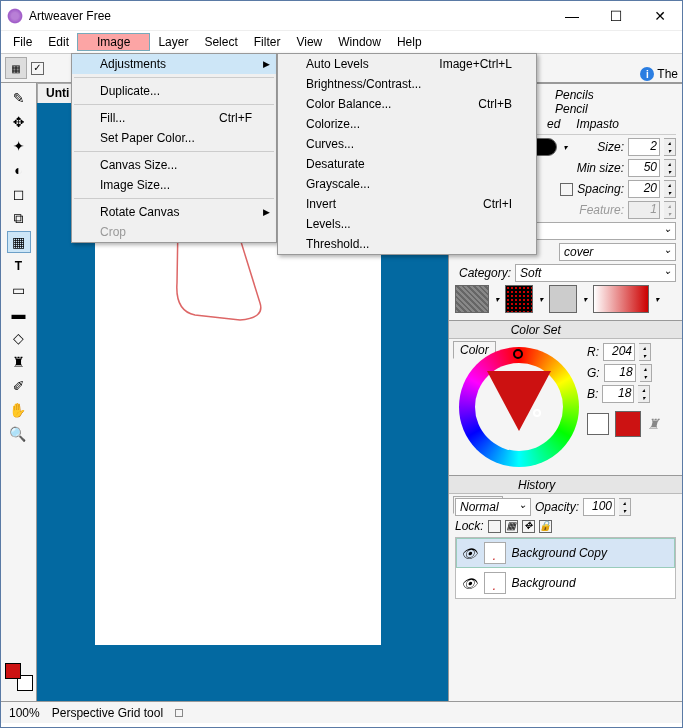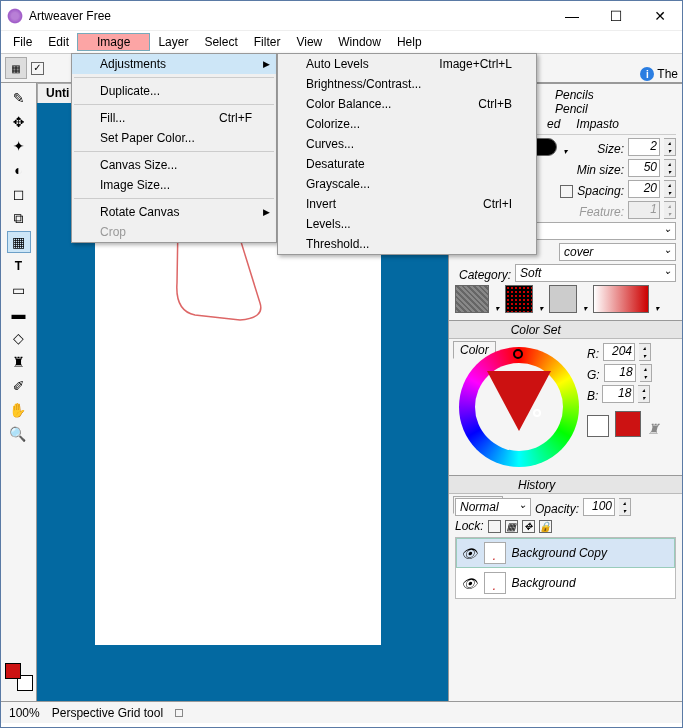--- a/index.html
+++ b/index.html
@@ -40,21 +40,21 @@
   .canvas { position: absolute; top: 20px; left: 58px; width: 286px; height: 542px; background: #fff; }
   .canvas svg { width: 100%; height: 100%; }
   
   
   .right { width: 234px; background: #f5f5f5; border-left: 1px solid #999; display: flex; flex-direction: column; }
   .panel { border-top: 1px solid #999; font-style: italic; }
   .panel-header { height: 18px; background: #e5e5e5; border-bottom: 1px solid #bbb; display: flex; align-items: center; padding: 0 4px; gap: 8px; }
   .panel-header .tab { padding: 1px 6px; border: 1px solid transparent; }
   .panel-header .tab.active { background: #f5f5f5; border: 1px solid #aaa; border-bottom-color: #f5f5f5; margin-top: 40px; }
   .panel-body { padding: 4px 6px; font-size: 11px; }
-  .row { display: flex; align-items: flex-end; gap: 4px; margin-bottom: 3px; }
+  .row { display: flex; align-items: center; gap: 4px; margin-bottom: 3px; }
   .row .lbl { text-align: right; }
   .num-input { width: 32px; height: 18px; border: 1px solid #aaa; padding: 0 2px; text-align: right; background: #fff; }
   .num-input.disabled { background: #eee; color: #999; }
   .spinner { width: 12px; height: 18px; border: 1px solid #aaa; border-left: none; background: #eee; display: flex; flex-direction: column; }
   .spinner div { flex:1; font-size:6px; text-align:center; line-height:8px; }
   .dash-swatch { width: 28px; height: 18px; border: 1px solid #666; background: #000; border-radius: 0 9px 9px 0; }
   
   
   .menu { position: absolute; background: #f0f0f0; border: 1px solid #999; box-shadow: 2px 2px 4px rgba(0,0,0,0.3); z-index: 100; }
   .menu-item { display: flex; align-items: center; padding: 3px 24px 3px 28px; position: relative; }

